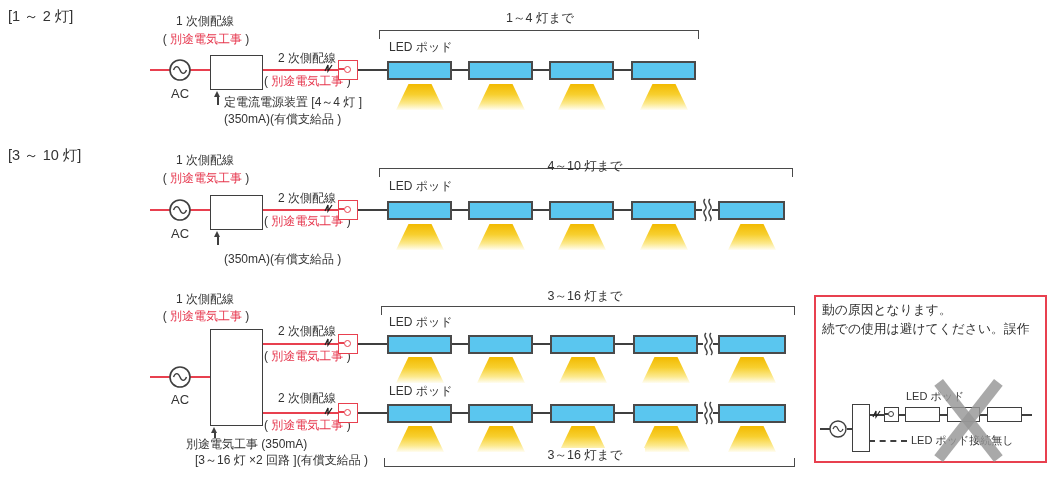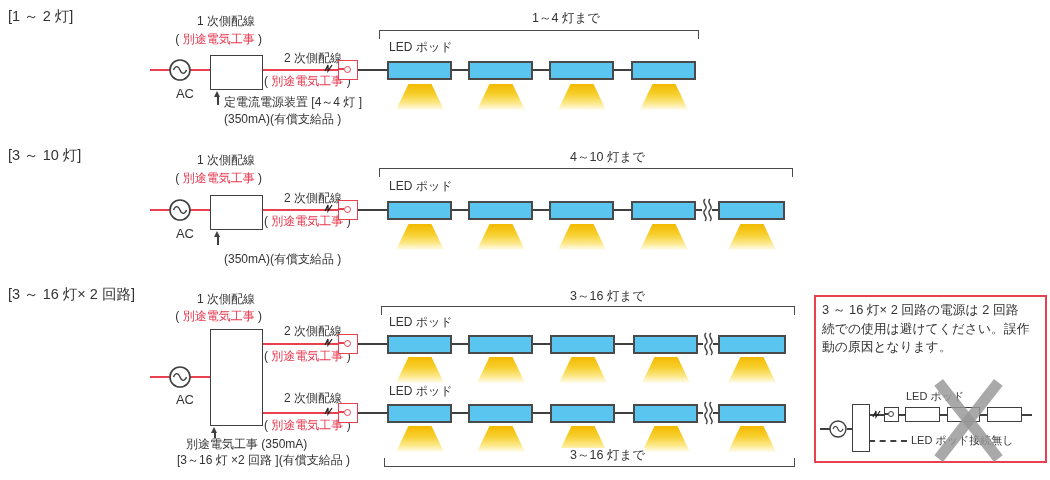--- a/index.html
+++ b/index.html
@@ -1,20 +1,20 @@
 <!DOCTYPE html>
 <html><head>
 <meta charset="utf-8">
 <style>
   html,body{margin:0;padding:0;background:#fff;}
   .canvas{position:relative;width:1050px;height:480px;background:#fff;overflow:hidden;
           font-family:"Liberation Sans","DejaVu Sans",sans-serif;color:#333;}
   .lbl{position:absolute;font-size:12px;line-height:1.2;color:#333;white-space:nowrap;}
   .hdr{position:absolute;font-size:14.5px;color:#333;white-space:nowrap;}
-  .ctr{text-align:right;}
+  .ctr{text-align:center;}
   .red-t{color:#e6364d;}
   .wire{position:absolute;height:2px;background:#3f3f3f;}
   .wire.red{background:#e8404f;}
   .box{position:absolute;background:#fff;border:1.7px solid #3f3f3f;box-sizing:border-box;}
   .pod{position:absolute;height:19px;background:#5ac6ef;border:2px solid #4a4a4a;box-sizing:border-box;}
   .pod-w{position:absolute;height:15px;background:#fff;border:1.5px solid #3f3f3f;box-sizing:border-box;}
   .cone{position:absolute;width:48px;height:26px;
         background:linear-gradient(to bottom,#f2ba00,#f7cf2e 40%,#fce98d 75%,#fffdf2);
         clip-path:polygon(26% 0,74% 0,100% 100%,0 100%);}
   .conn{position:absolute;width:20px;height:20px;border:1.7px solid #e8404f;background:#fff;box-sizing:border-box;}
@@ -105,21 +105,21 @@
     <polyline points="1,8 4,2 4,8 8,2" fill="none" stroke="#222" stroke-width="1.3"></polyline>
   </svg>
   <div class="conn" style="left:338px;top:200px">
       <b></b>
       <i></i>
     </div>
   <div class="wire" style="left:358px;top:209px;width:29px"></div>
 
   <div class="lbl" style="left:389px;top:179px">LED ポッド</div>
   <div class="brk-dn" style="left:379px;top:168px;width:414px"></div>
-  <div class="lbl ctr" style="left:525px;top:150px;width:120px;font-size:12.5px">4～10 灯まで</div>
+  <div class="lbl ctr" style="left:525px;top:159px;width:120px;font-size:12.5px">4～10 灯まで</div>
 
   <div class="pod" style="left:387px;top:201px;width:65px"></div>
   <div class="pod" style="left:468px;top:201px;width:65px"></div>
   <div class="pod" style="left:549px;top:201px;width:65px"></div>
   <div class="pod" style="left:631px;top:201px;width:65px"></div>
   <div class="pod" style="left:718px;top:201px;width:67px"></div>
   <div class="wire" style="left:452px;top:209px;width:16px"></div>
   <div class="wire" style="left:533px;top:209px;width:16px"></div>
   <div class="wire" style="left:614px;top:209px;width:17px"></div>
   <div class="wire" style="left:696px;top:209px;width:22px"></div>
@@ -131,21 +131,20 @@
   <div class="cone" style="left:396px;top:224px"></div>
   <div class="cone" style="left:477px;top:224px"></div>
   <div class="cone" style="left:558px;top:224px"></div>
   <div class="cone" style="left:640px;top:224px"></div>
   <div class="cone" style="left:728px;top:224px"></div>
 
   <div class="arr" style="left:214px;top:231px"></div>
   <div class="vl" style="left:217px;top:236px;height:9px"></div>
   <div class="lbl" style="left:224px;top:252px">(350mA)(有償支給品 )</div>
 
-  <div class="hdr" style="left:8px;top:285px">[3 ～ 16 灯× 2 回路]</div>
   <div class="lbl ctr" style="left:155px;top:292px;width:100px">1 次側配線</div>
   <div class="lbl ctr" style="left:150px;top:309px;width:112px"><span>( </span><span class="red-t">別途電気工事</span><span> )</span></div>
 
   <div class="wire red" style="left:150px;top:376px;width:62px"></div>
   <svg style="left:168px;top:365px" width="24" height="24">
     <circle cx="12" cy="12" r="10" fill="#fff" stroke="#3f3f3f" stroke-width="1.6"></circle>
     <path d="M5.5,12 c1.8,-4.5 4.7,-4.5 6.5,0 c1.8,4.5 4.7,4.5 6.5,0" fill="none" stroke="#3f3f3f" stroke-width="1.4"></path>
   </svg>
   <div class="lbl ctr" style="left:166px;top:392px;width:28px;font-size:13px">AC</div>
 
@@ -218,27 +217,26 @@
   <div class="cone" style="left:728px;top:426px"></div>
 
   <div class="brk-dn" style="left:381px;top:306px;width:414px"></div>
   <div class="lbl ctr" style="left:525px;top:289px;width:120px;font-size:12.5px">3～16 灯まで</div>
   <div class="brk-up" style="left:384px;top:458px;width:411px"></div>
   <div class="lbl ctr" style="left:525px;top:448px;width:120px;font-size:12.5px;background:#fff">3～16 灯まで</div>
 
   <div class="arr" style="left:211px;top:427px"></div>
   <div class="vl" style="left:214px;top:432px;height:6px"></div>
   <div class="lbl" style="left:186px;top:437px">別途電気工事 (350mA)</div>
-  <div class="lbl" style="left:177px;top:453px">[3～16 灯 ×2 回路 ](有償支給品 )</div>
+  <div class="lbl" style="left:195px;top:453px">[3～16 灯 ×2 回路 ](有償支給品 )</div>
 
   <div class="note" style="left:814px;top:295px;width:233px;height:168px"></div>
   <div style="position:absolute;left:822px;top:301px">
-    <div class="note-line">3 ～ 16 灯× 2 回路の電源は 2 回路</div>
+    <div class="note-line">動の原因となります。</div>
     <div class="note-line">続での使用は避けてください。誤作</div>
-    <div class="note-line">動の原因となります。</div>
   </div>
 
   <div class="wire" style="left:820px;top:428px;width:10px"></div>
   <svg style="left:829px;top:420px" width="18" height="18">
     <circle cx="9" cy="9" r="8" fill="#fff" stroke="#3f3f3f" stroke-width="1.4"></circle>
     <path d="M4,9 c1.4,-3.4 3.6,-3.4 5,0 c1.4,3.4 3.6,3.4 5,0" fill="none" stroke="#3f3f3f" stroke-width="1.2"></path>
   </svg>
   <div class="wire" style="left:847px;top:428px;width:6px"></div>
   <div class="box" style="left:852px;top:404px;width:18px;height:48px"></div>
   <div class="wire" style="left:869px;top:414px;width:15px"></div>

